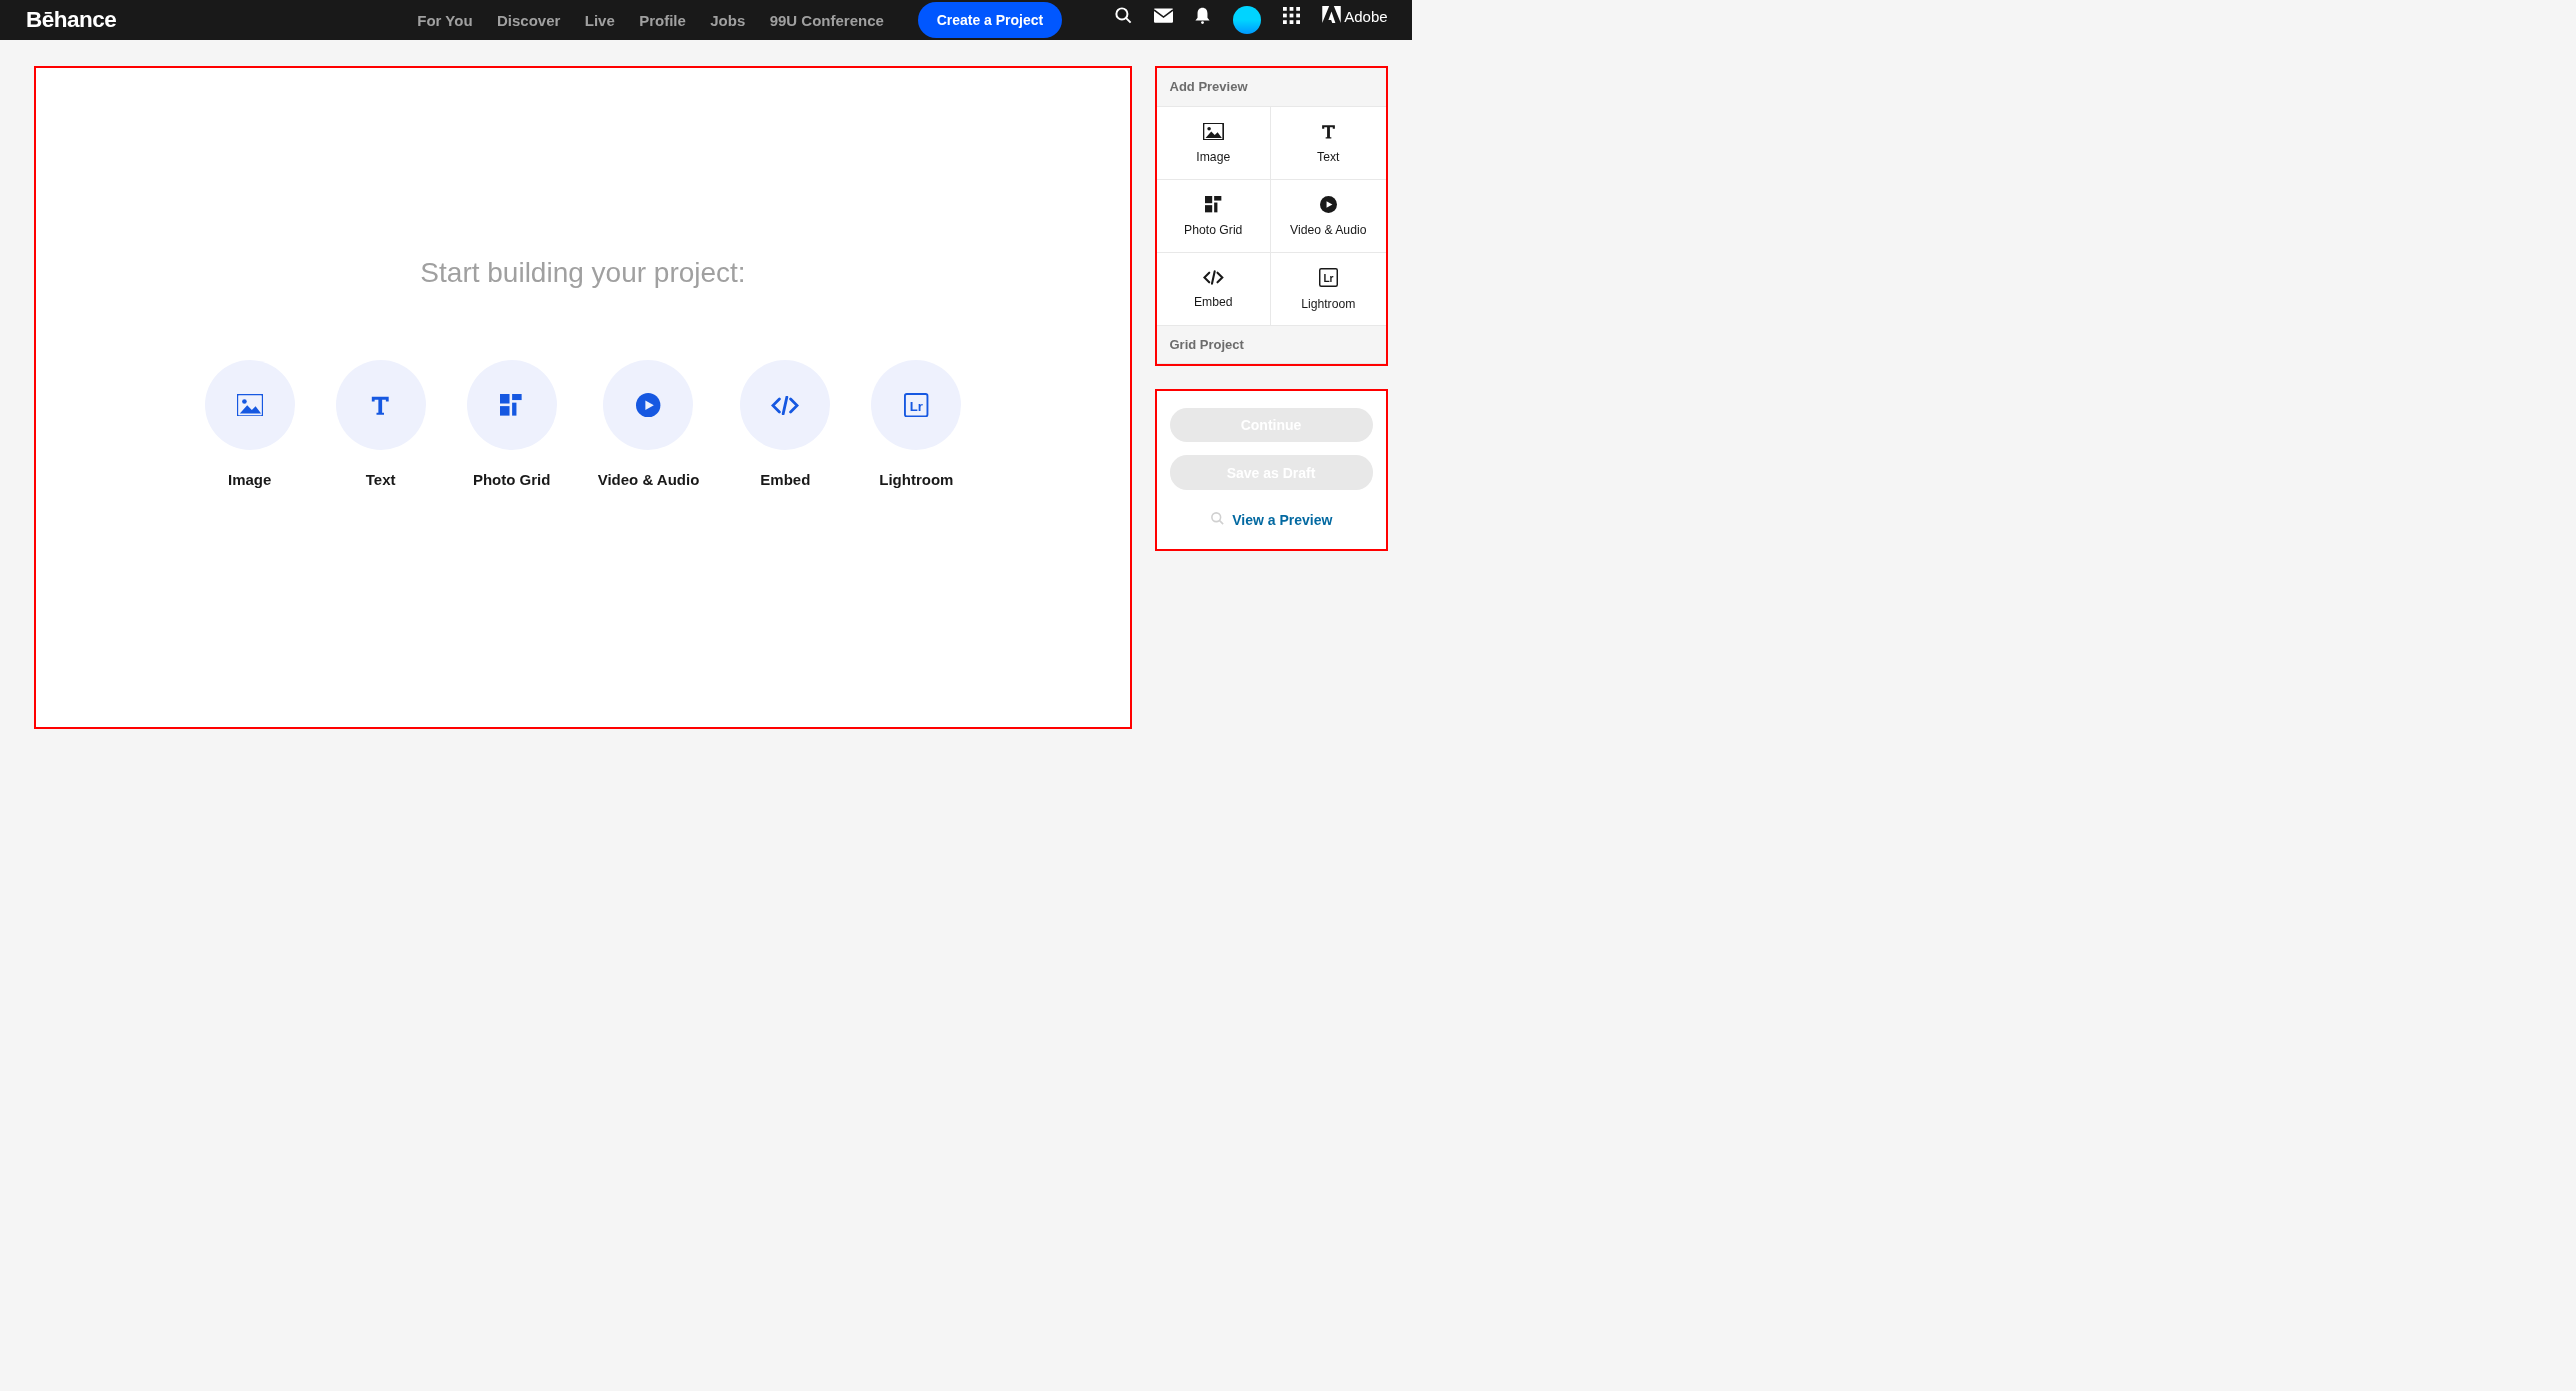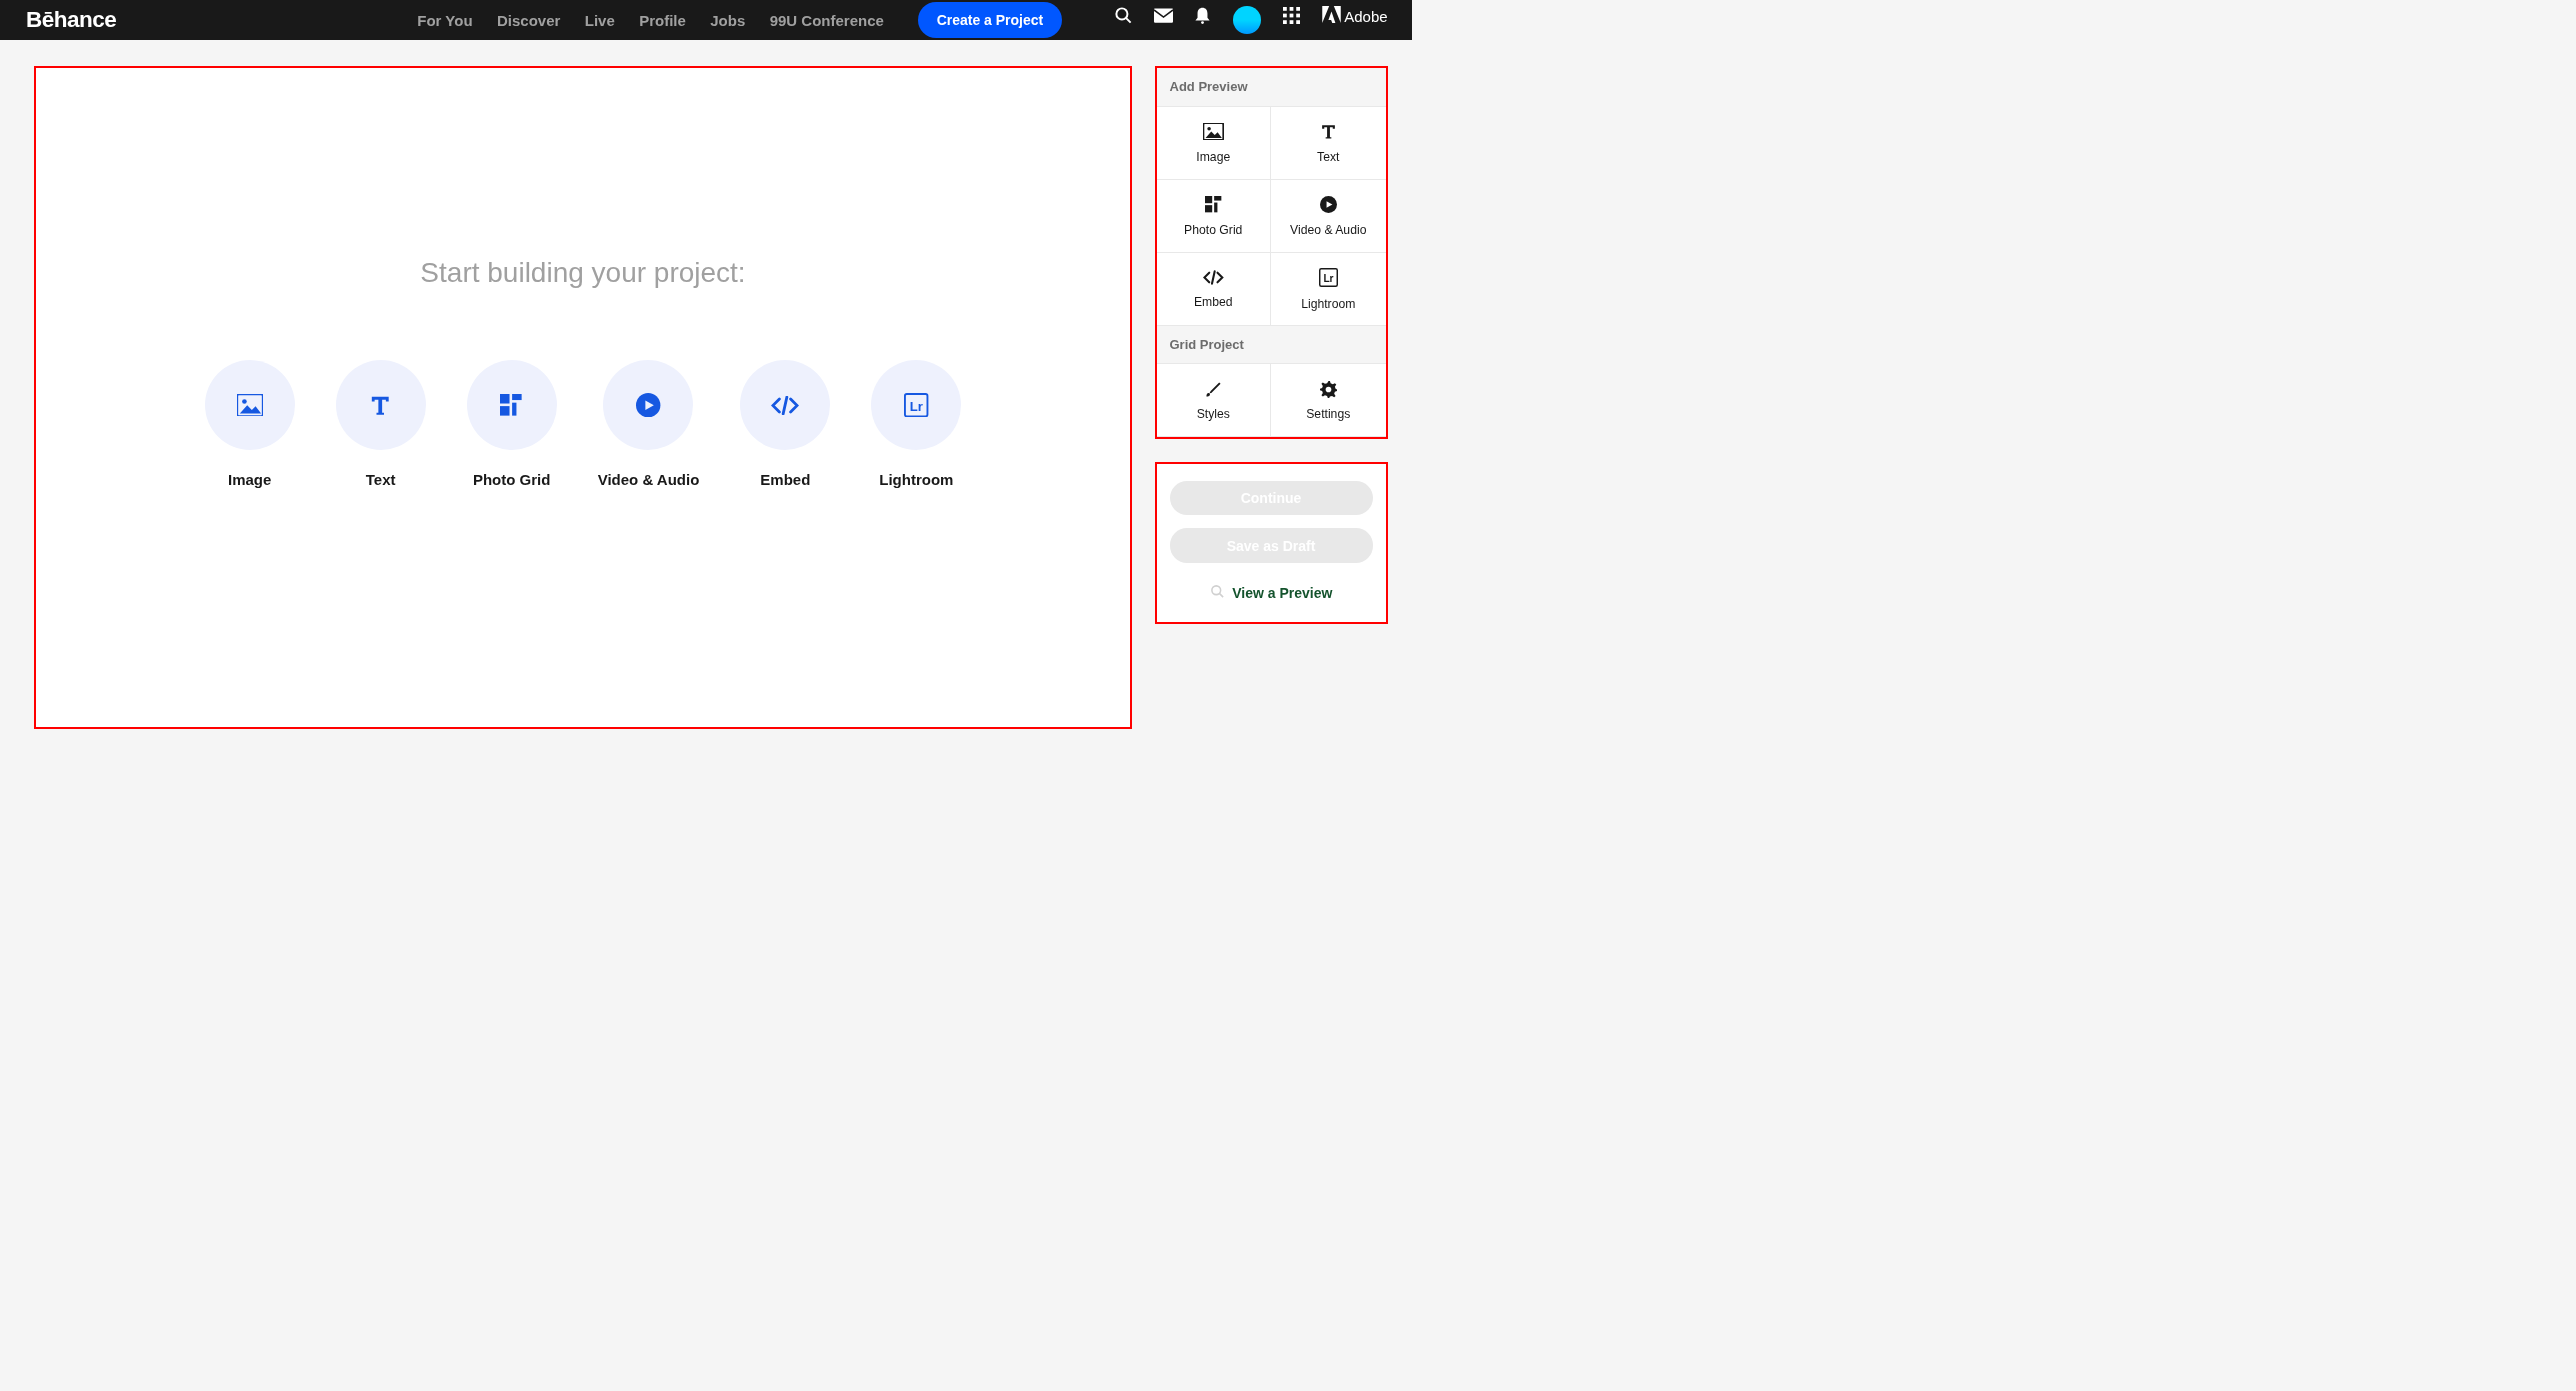--- a/index.html
+++ b/index.html
@@ -197,21 +197,21 @@
     font-size: 14px;
     font-weight: 700;
     text-align: center;
     padding: 9.4px 0;
     cursor: pointer;
   }
   .preview-link {
     display: flex;
     align-items: center;
     gap: 7.5px;
-    color: #14532d;
+    color: #0369a1;
     font-size: 14px;
     font-weight: 600;
     margin-top: 7.5px;
     cursor: pointer;
   }
 </style>
 </head>
 <body>
 
 <div class="header">
@@ -400,40 +400,20 @@
           <span class="panel-icon">
             <svg width="19" height="19" viewBox="0 0 26 26">
                 <rect x="1" y="1" width="24" height="24" rx="2" fill="none" stroke="#191919" stroke-width="2"></rect>
                 <text x="6" y="19" font-size="14" font-weight="700" fill="#191919" font-family="Arial">Lr</text>
               </svg>
           </span>
           <span class="panel-cell-label">Lightroom</span>
         </div>
       </div>
       <div class="panel-header">Grid Project</div>
-      <div class="panel-grid">
-        <div class="panel-cell">
-          <span class="panel-icon">
-            <svg width="17" height="17" viewBox="0 0 24 24" fill="#191919">
-                <path d="M20 2 L22 4 L10 16 L6 18 L8 14 Z"></path>
-                <path d="M5 17 C3 17 2 19 2 22 C5 22 7 21 7 19 C7 18 6 17 5 17 Z"></path>
-              </svg>
-          </span>
-          <span class="panel-cell-label">Styles</span>
-        </div>
-        <div class="panel-cell">
-          <span class="panel-icon">
-            <svg width="17" height="17" viewBox="0 0 24 24" fill="#191919">
-                <path d="M12 0 L14 0 L15 3 L18 4.5 L21 3 L23 5 L21 8 L22 11 L24 12 L24 14 L21 15 L20 18 L22 21 L20 23 L17 21 L14 22 L13 24 L11 24 L10 21 L7 20 L4 22 L2 20 L4 17 L3 14 L0 13 L0 11 L3 10 L4 7 L2 4 L4 2 L7 4 L10 3 Z"></path>
-                <circle cx="12" cy="12" r="4" fill="#fff"></circle>
-              </svg>
-          </span>
-          <span class="panel-cell-label">Settings</span>
-        </div>
-      </div>
     </div>
 
     <div class="actions">
       <div class="action-btn">Continue</div>
       <div class="action-btn">Save as Draft</div>
       <div class="preview-link">
         <span>
           <svg width="15" height="15" viewBox="0 0 24 24" fill="none" stroke="#d0d0d0" stroke-width="2.5">
               <circle cx="10" cy="10" r="7"></circle>
               <line x1="21" y1="21" x2="15" y2="15"></line>

